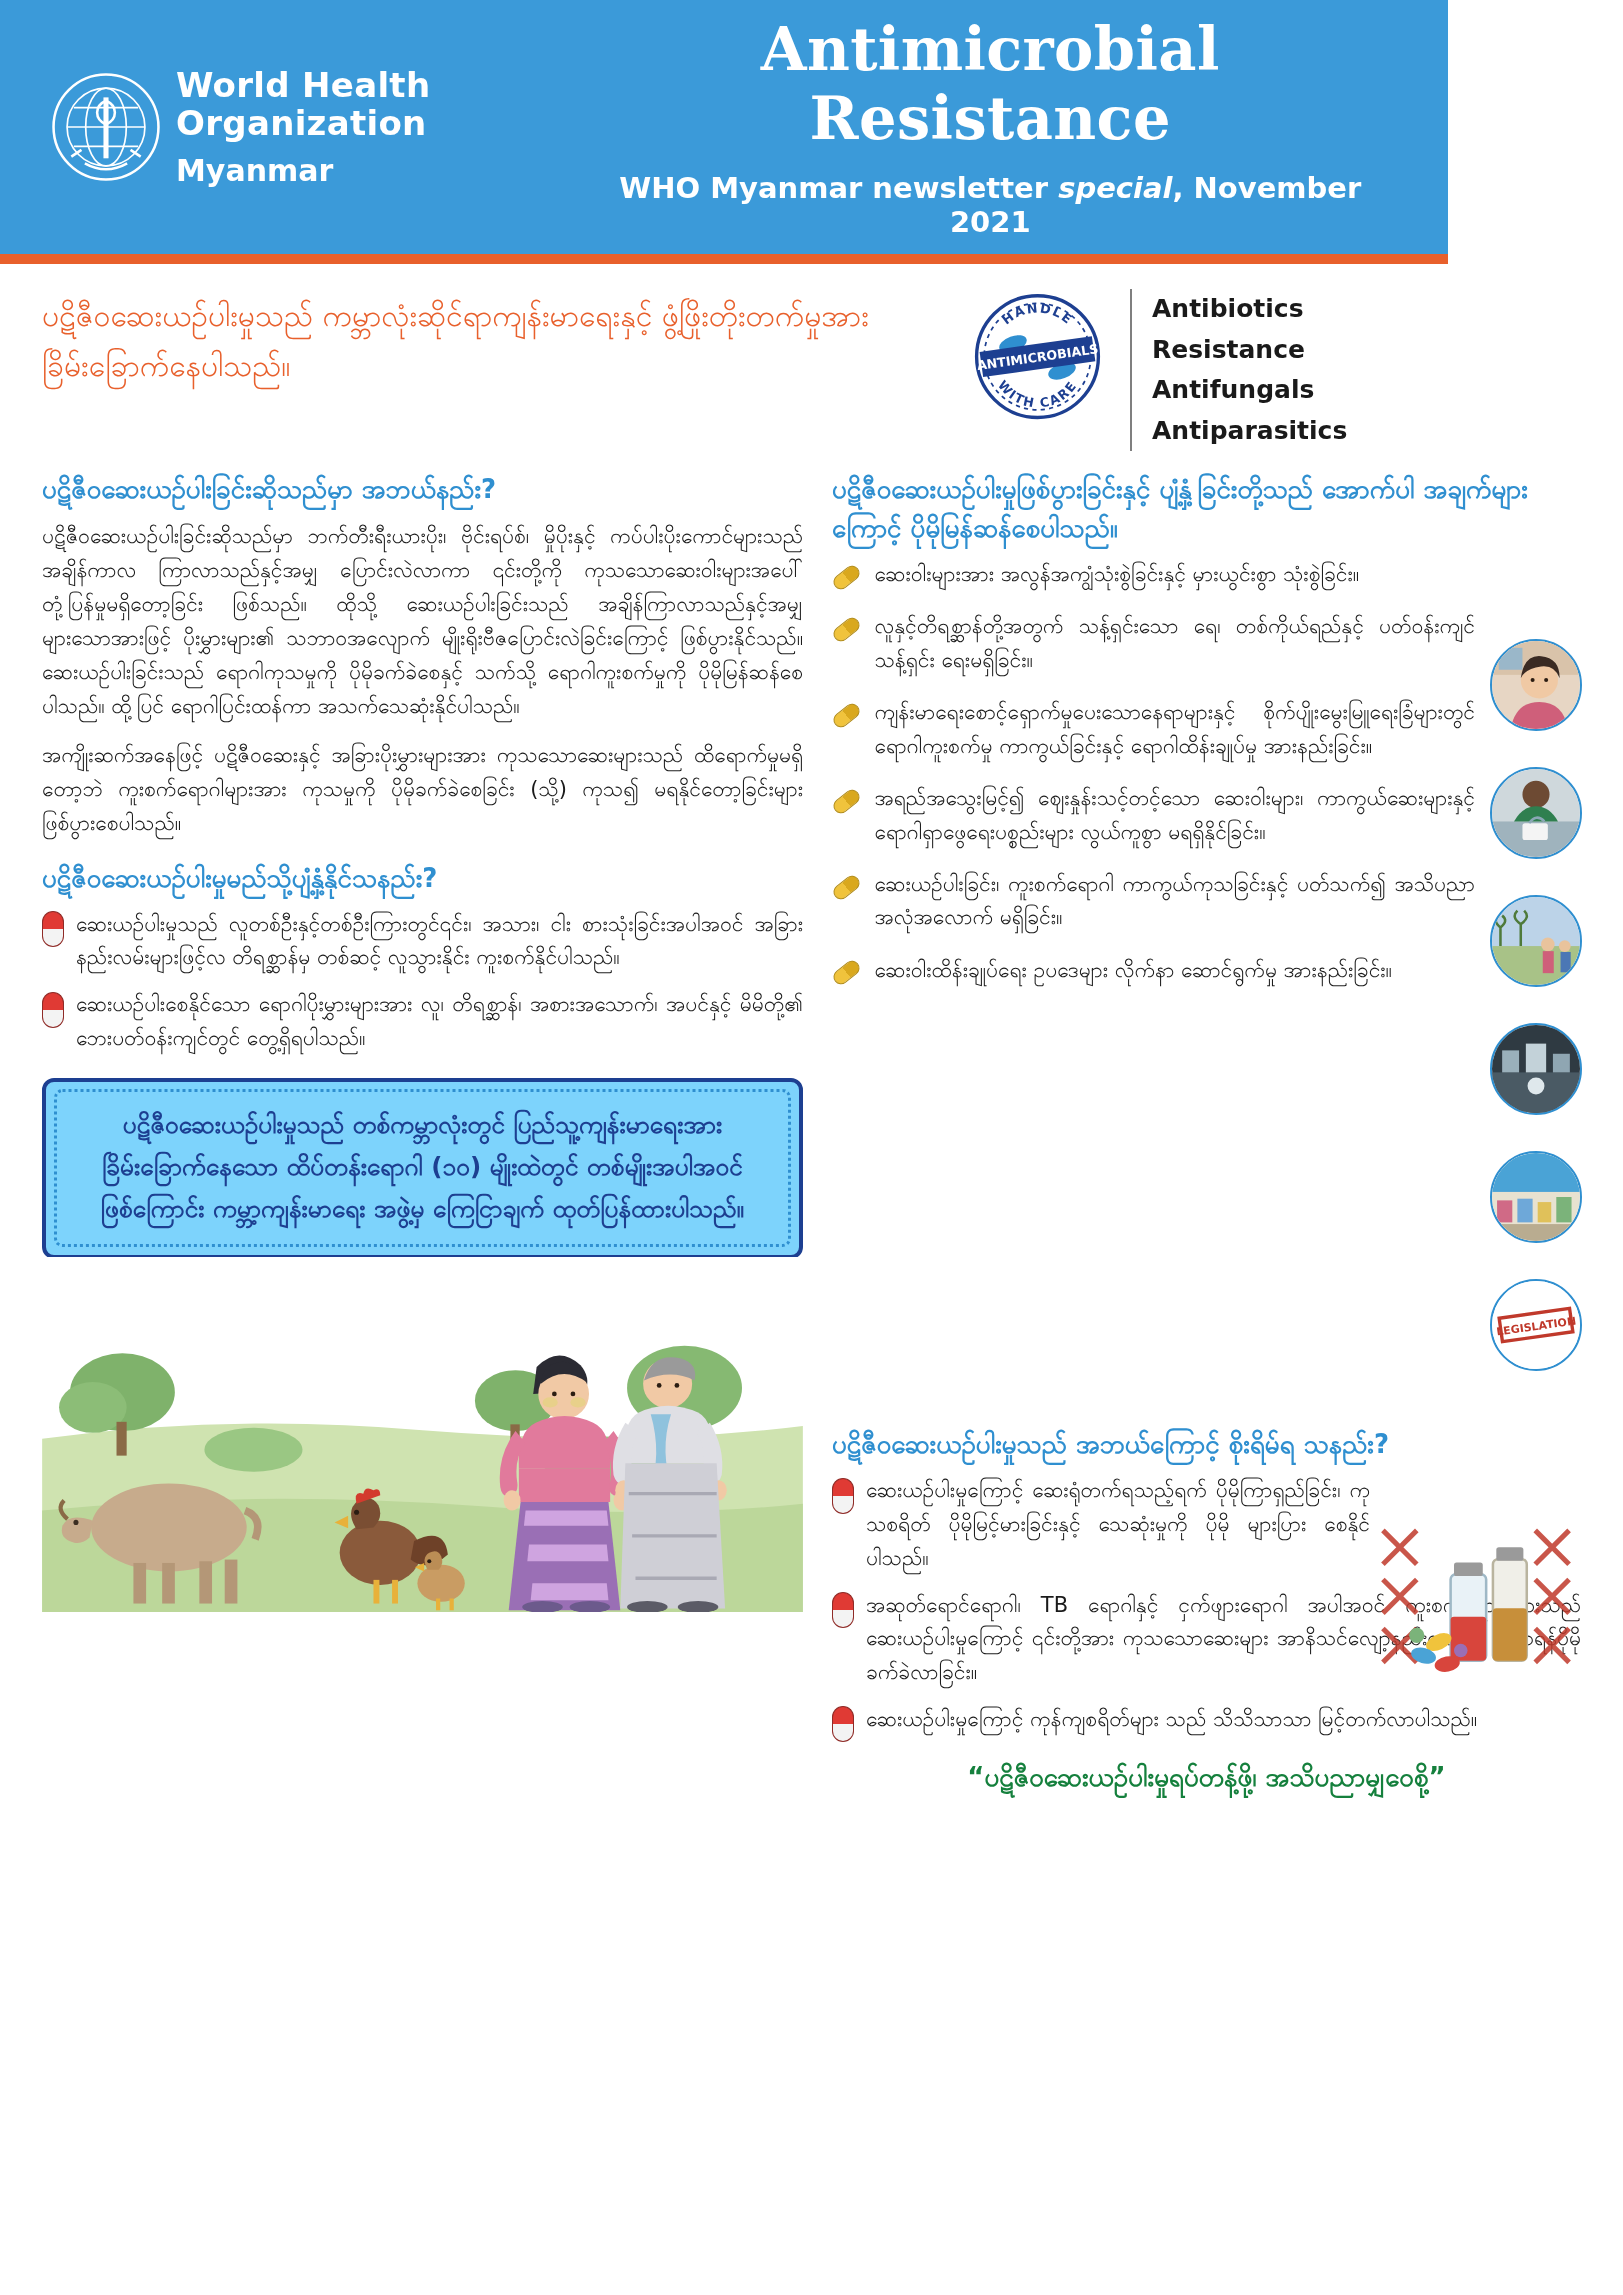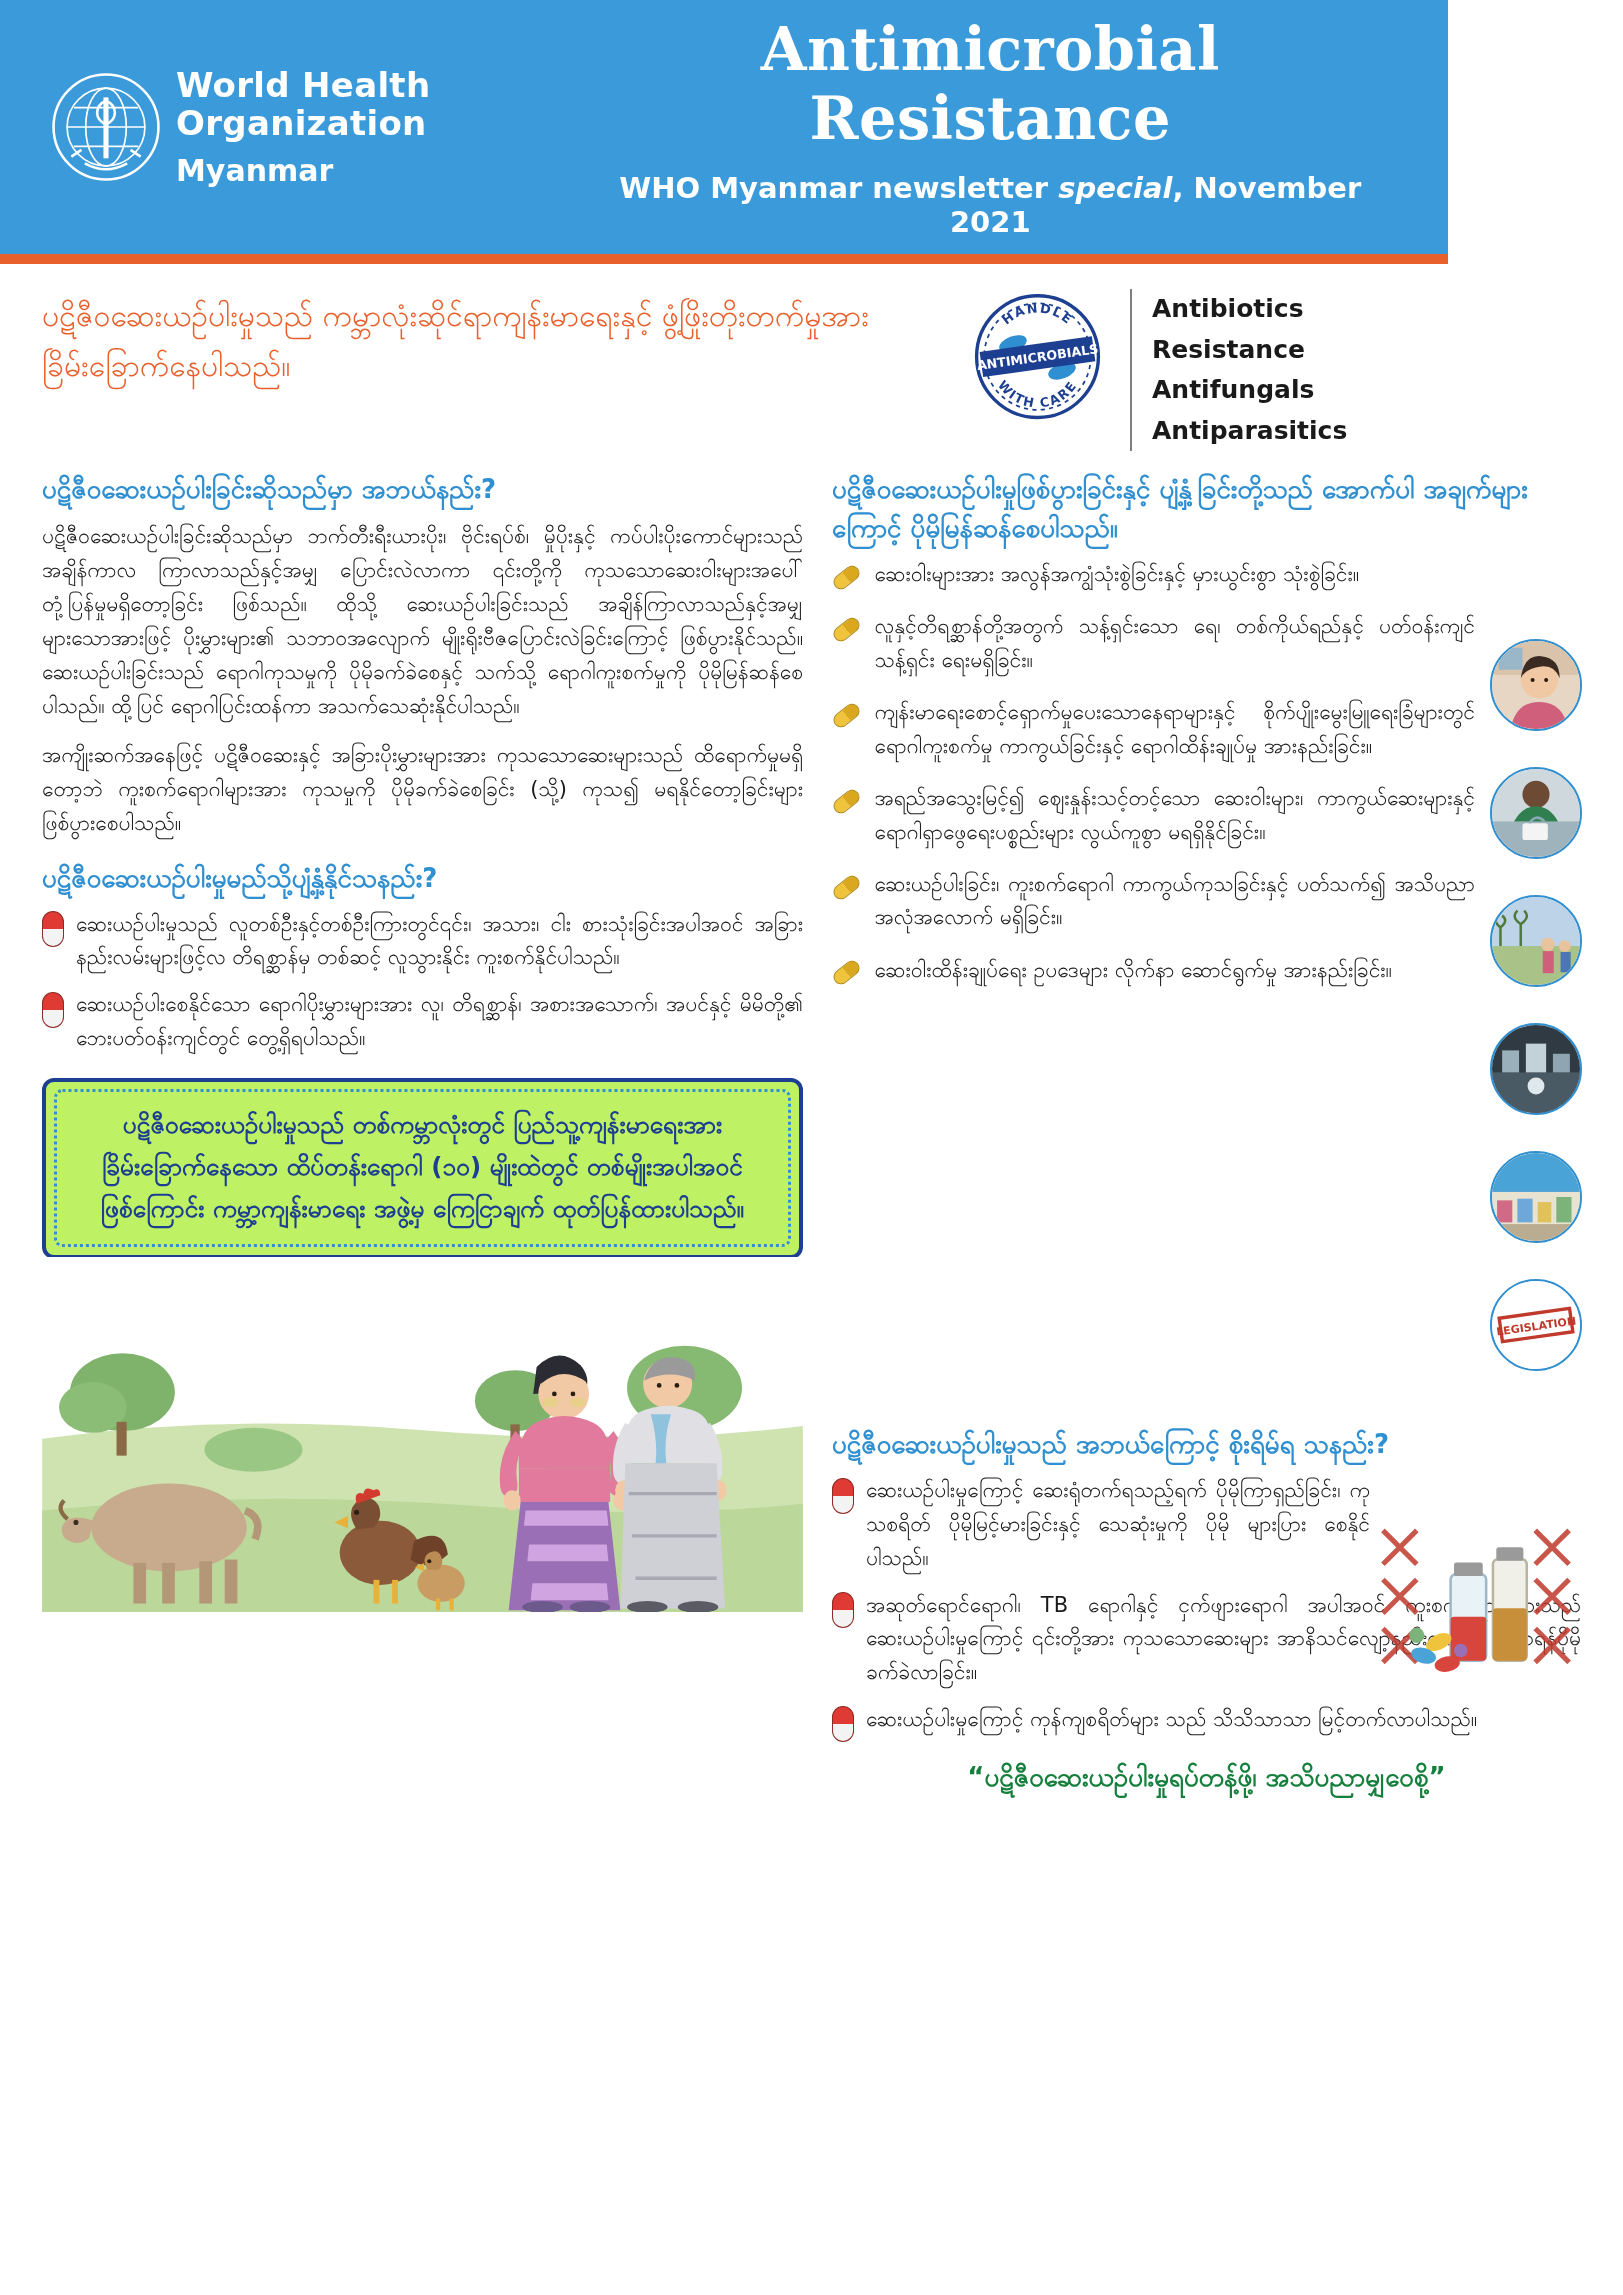--- a/index.html
+++ b/index.html
@@ -217,21 +217,21 @@
     position: relative;
   }
 
   
   .quotebox {
     margin-top: 22px;
     border: 4.2px solid #1d3f91;
     border-radius: 12px;
     padding: 22px 25px 25px 25px;
     position: relative;
-    background: #bef264;
+    background: #7dd3fc;
     box-sizing: border-box;
   }
   .quotebox .inner-dash {
     position: absolute;
     left: 7.6px; right: 7.6px; top: 7.6px; bottom: 7.6px;
     border: 3.4px dotted #2f8fd0;
     border-radius: 8.5px;
     pointer-events: none;
   }
   .quotebox p {

